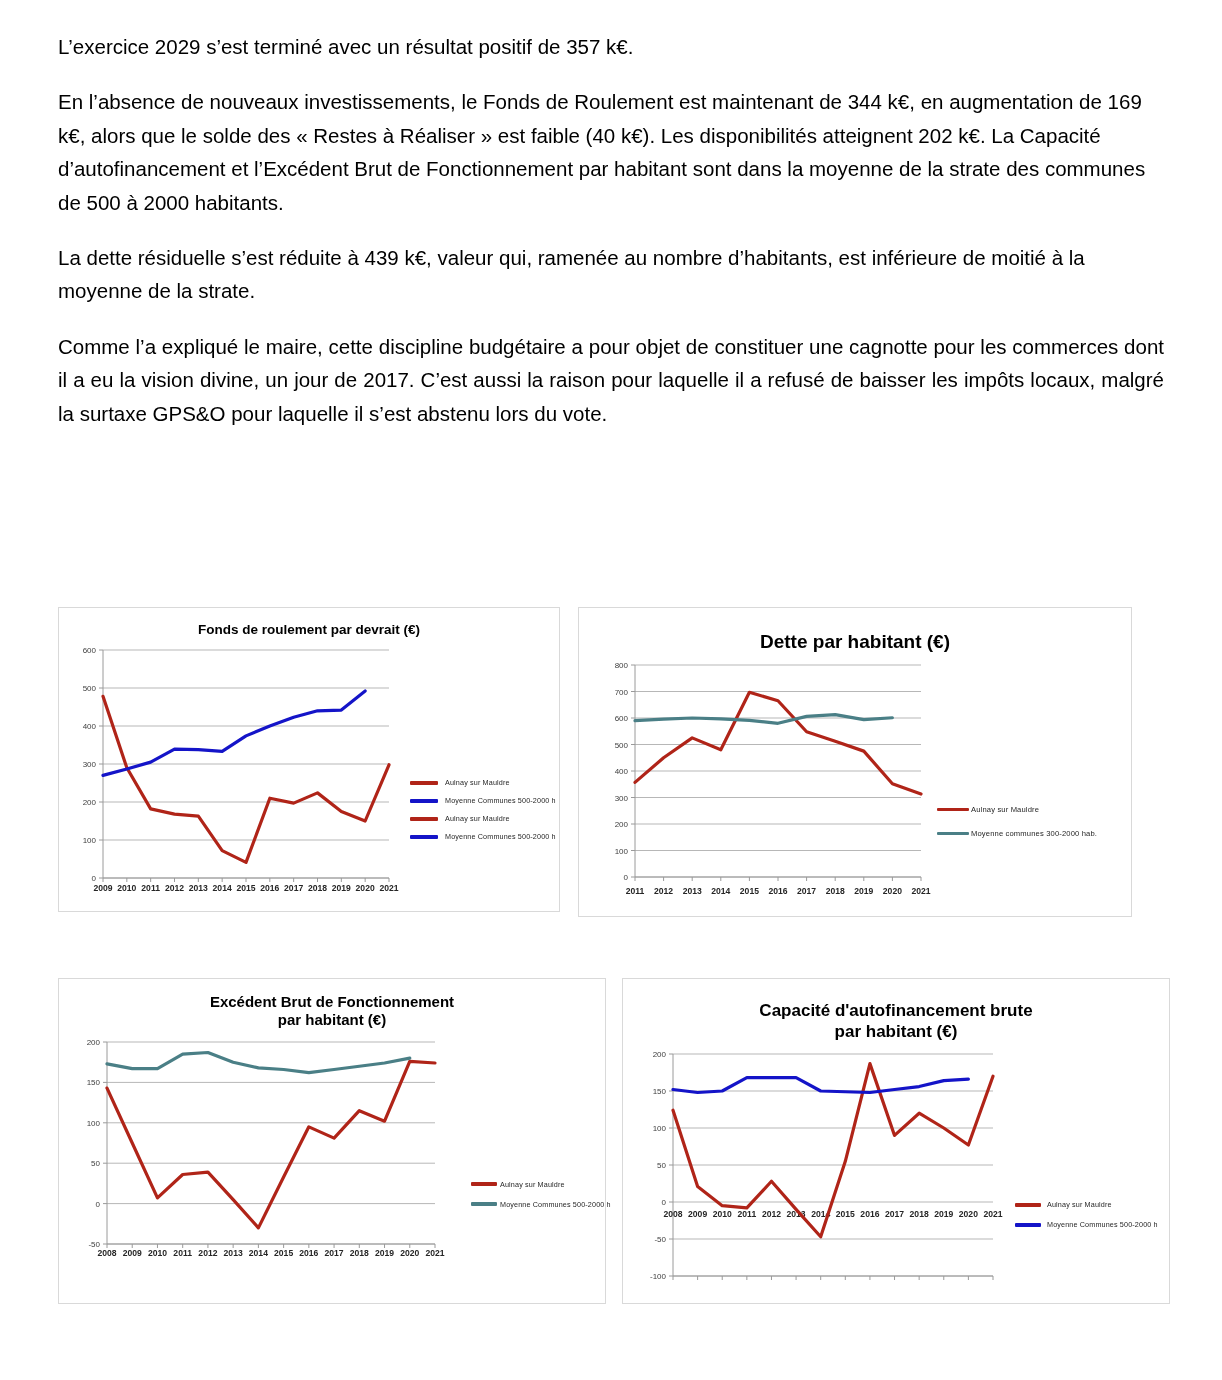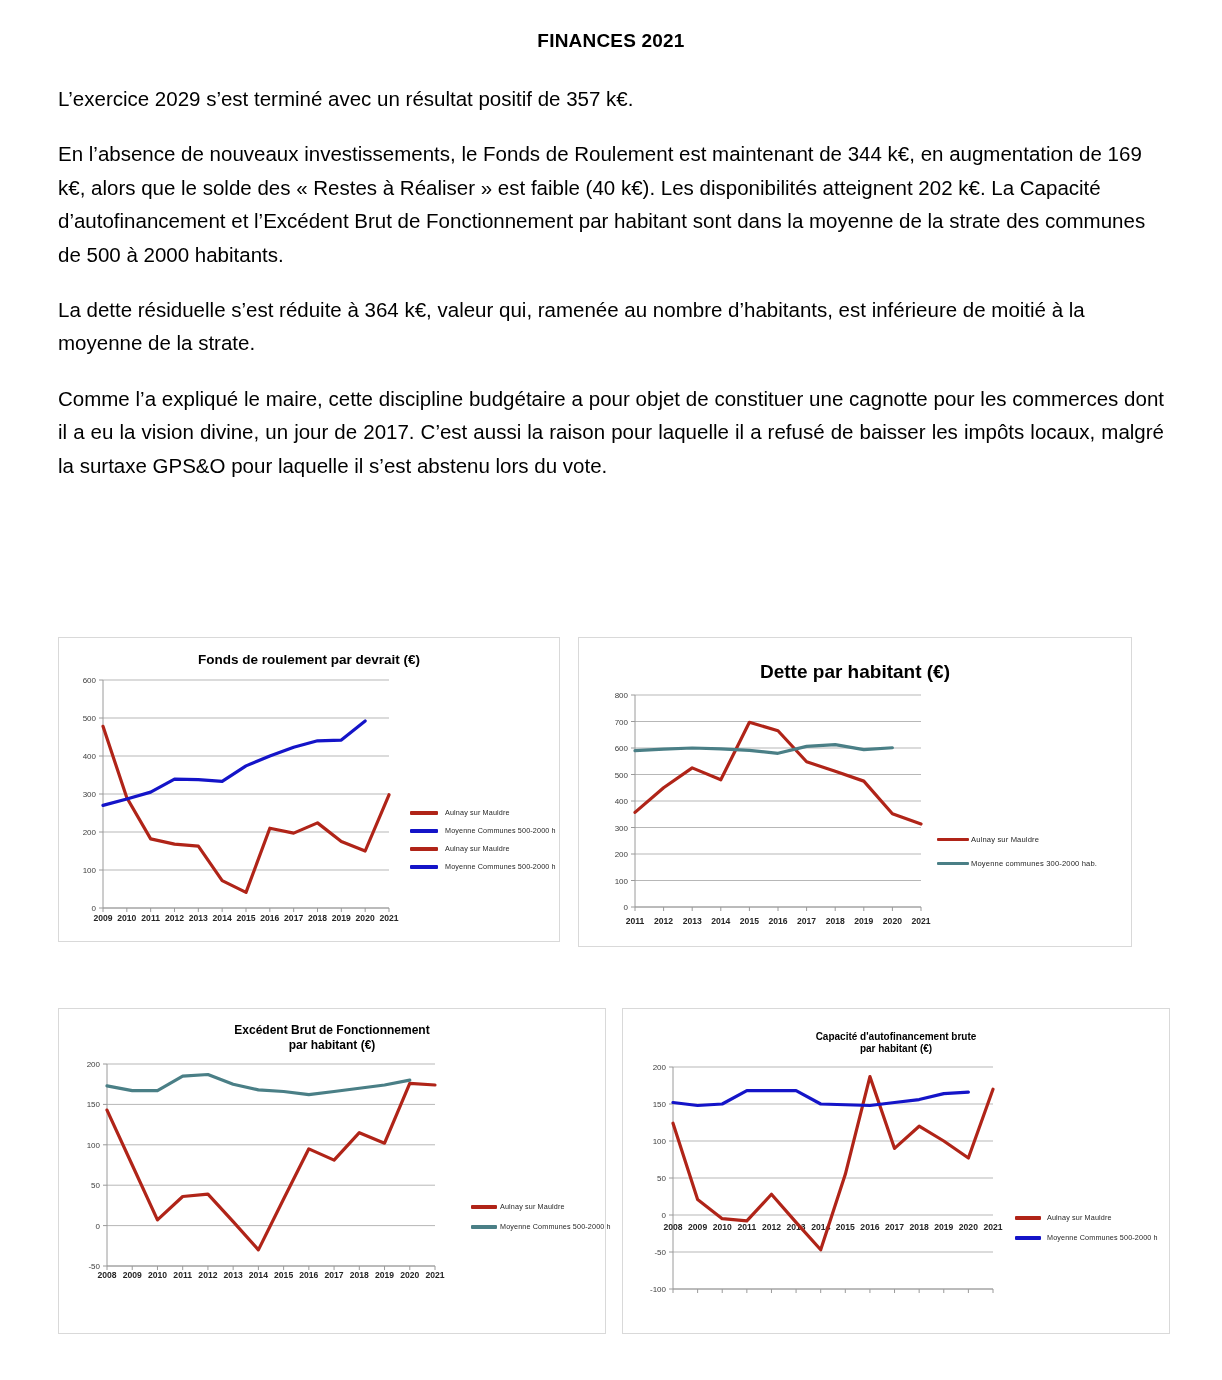--- a/index.html
+++ b/index.html
@@ -72,22 +72,22 @@
   .chart-title {
     text-align: center;
     font-weight: bold;
     color: #000;
     line-height: 1.22;
     margin: 0;
     padding: 0;
   }
   #chart-panel-fonds .chart-title { font-size: 13.5px; padding-top: 14px; }
   #chart-panel-dette .chart-title { font-size: 19px; padding-top: 22px; }
-  #chart-panel-ebf   .chart-title { font-size: 12px; padding-top: 14px; }
-  #chart-panel-caf   .chart-title { font-size: 10px; padding-top: 22px; }
+  #chart-panel-ebf   .chart-title { font-size: 15px; padding-top: 14px; }
+  #chart-panel-caf   .chart-title { font-size: 17px; padding-top: 22px; }
 
   .chart-body {
     position: relative;
     width: 100%;
   }
 
   .plot-svg { display: block; }
 
   
   .legend {
@@ -134,26 +134,25 @@
   .axis-cat-text  { font-size: 8.6px; fill: #262626; font-family: "Liberation Sans", sans-serif; font-weight: bold;}
   .gridline { stroke: #b7b7b7; stroke-width: 1; }
   .axisline { stroke: #9a9a9a; stroke-width: 1; }
   .tickmark { stroke: #9a9a9a; stroke-width: 1; }
 </style>
 </head>
 <body>
 
 <div class="page">
 
-  <h1 class="doc-title">FINANCES 2021</h1>
 
   <div class="body-text">
     <p class="para">L’exercice 2029 s’est terminé avec un résultat positif de 357 k€.</p>
     <p class="para">En l’absence de nouveaux investissements, le Fonds de Roulement est maintenant de 344 k€, en augmentation de 169 k€, alors que le solde des « Restes à Réaliser » est faible (40 k€). Les disponibilités atteignent 202 k€. La Capacité d’autofinancement et l’Excédent Brut de Fonctionnement par habitant sont dans la moyenne de la strate des communes de 500 à 2000 habitants.</p>
-    <p class="para">La dette résiduelle s’est réduite à 364 k€, valeur qui, ramenée au nombre d’habitants, est  inférieure de moitié à la moyenne de la strate.</p>
+    <p class="para">La dette résiduelle s’est réduite à 439 k€, valeur qui, ramenée au nombre d’habitants, est  inférieure de moitié à la moyenne de la strate.</p>
     <p class="para justify">Comme l’a expliqué le maire, cette discipline budgétaire a pour objet de constituer une cagnotte pour les commerces dont il a eu la vision divine, un jour de 2017. C’est aussi la raison pour laquelle il a refusé de baisser les impôts locaux, malgré la surtaxe GPS&amp;O pour laquelle il s’est abstenu lors du vote.</p>
   </div>
 
   <div class="charts-row" id="charts-row-1">
 
     <div class="chart-panel" id="chart-panel-fonds">
       <div class="chart-title">Fonds de roulement par devrait (€)</div>
       <div class="chart-body">
         <svg class="plot-svg" id="svg-fonds" width="500" height="270">
             <line x1="44" y1="240" x2="330" y2="240" class="gridline"></line>

